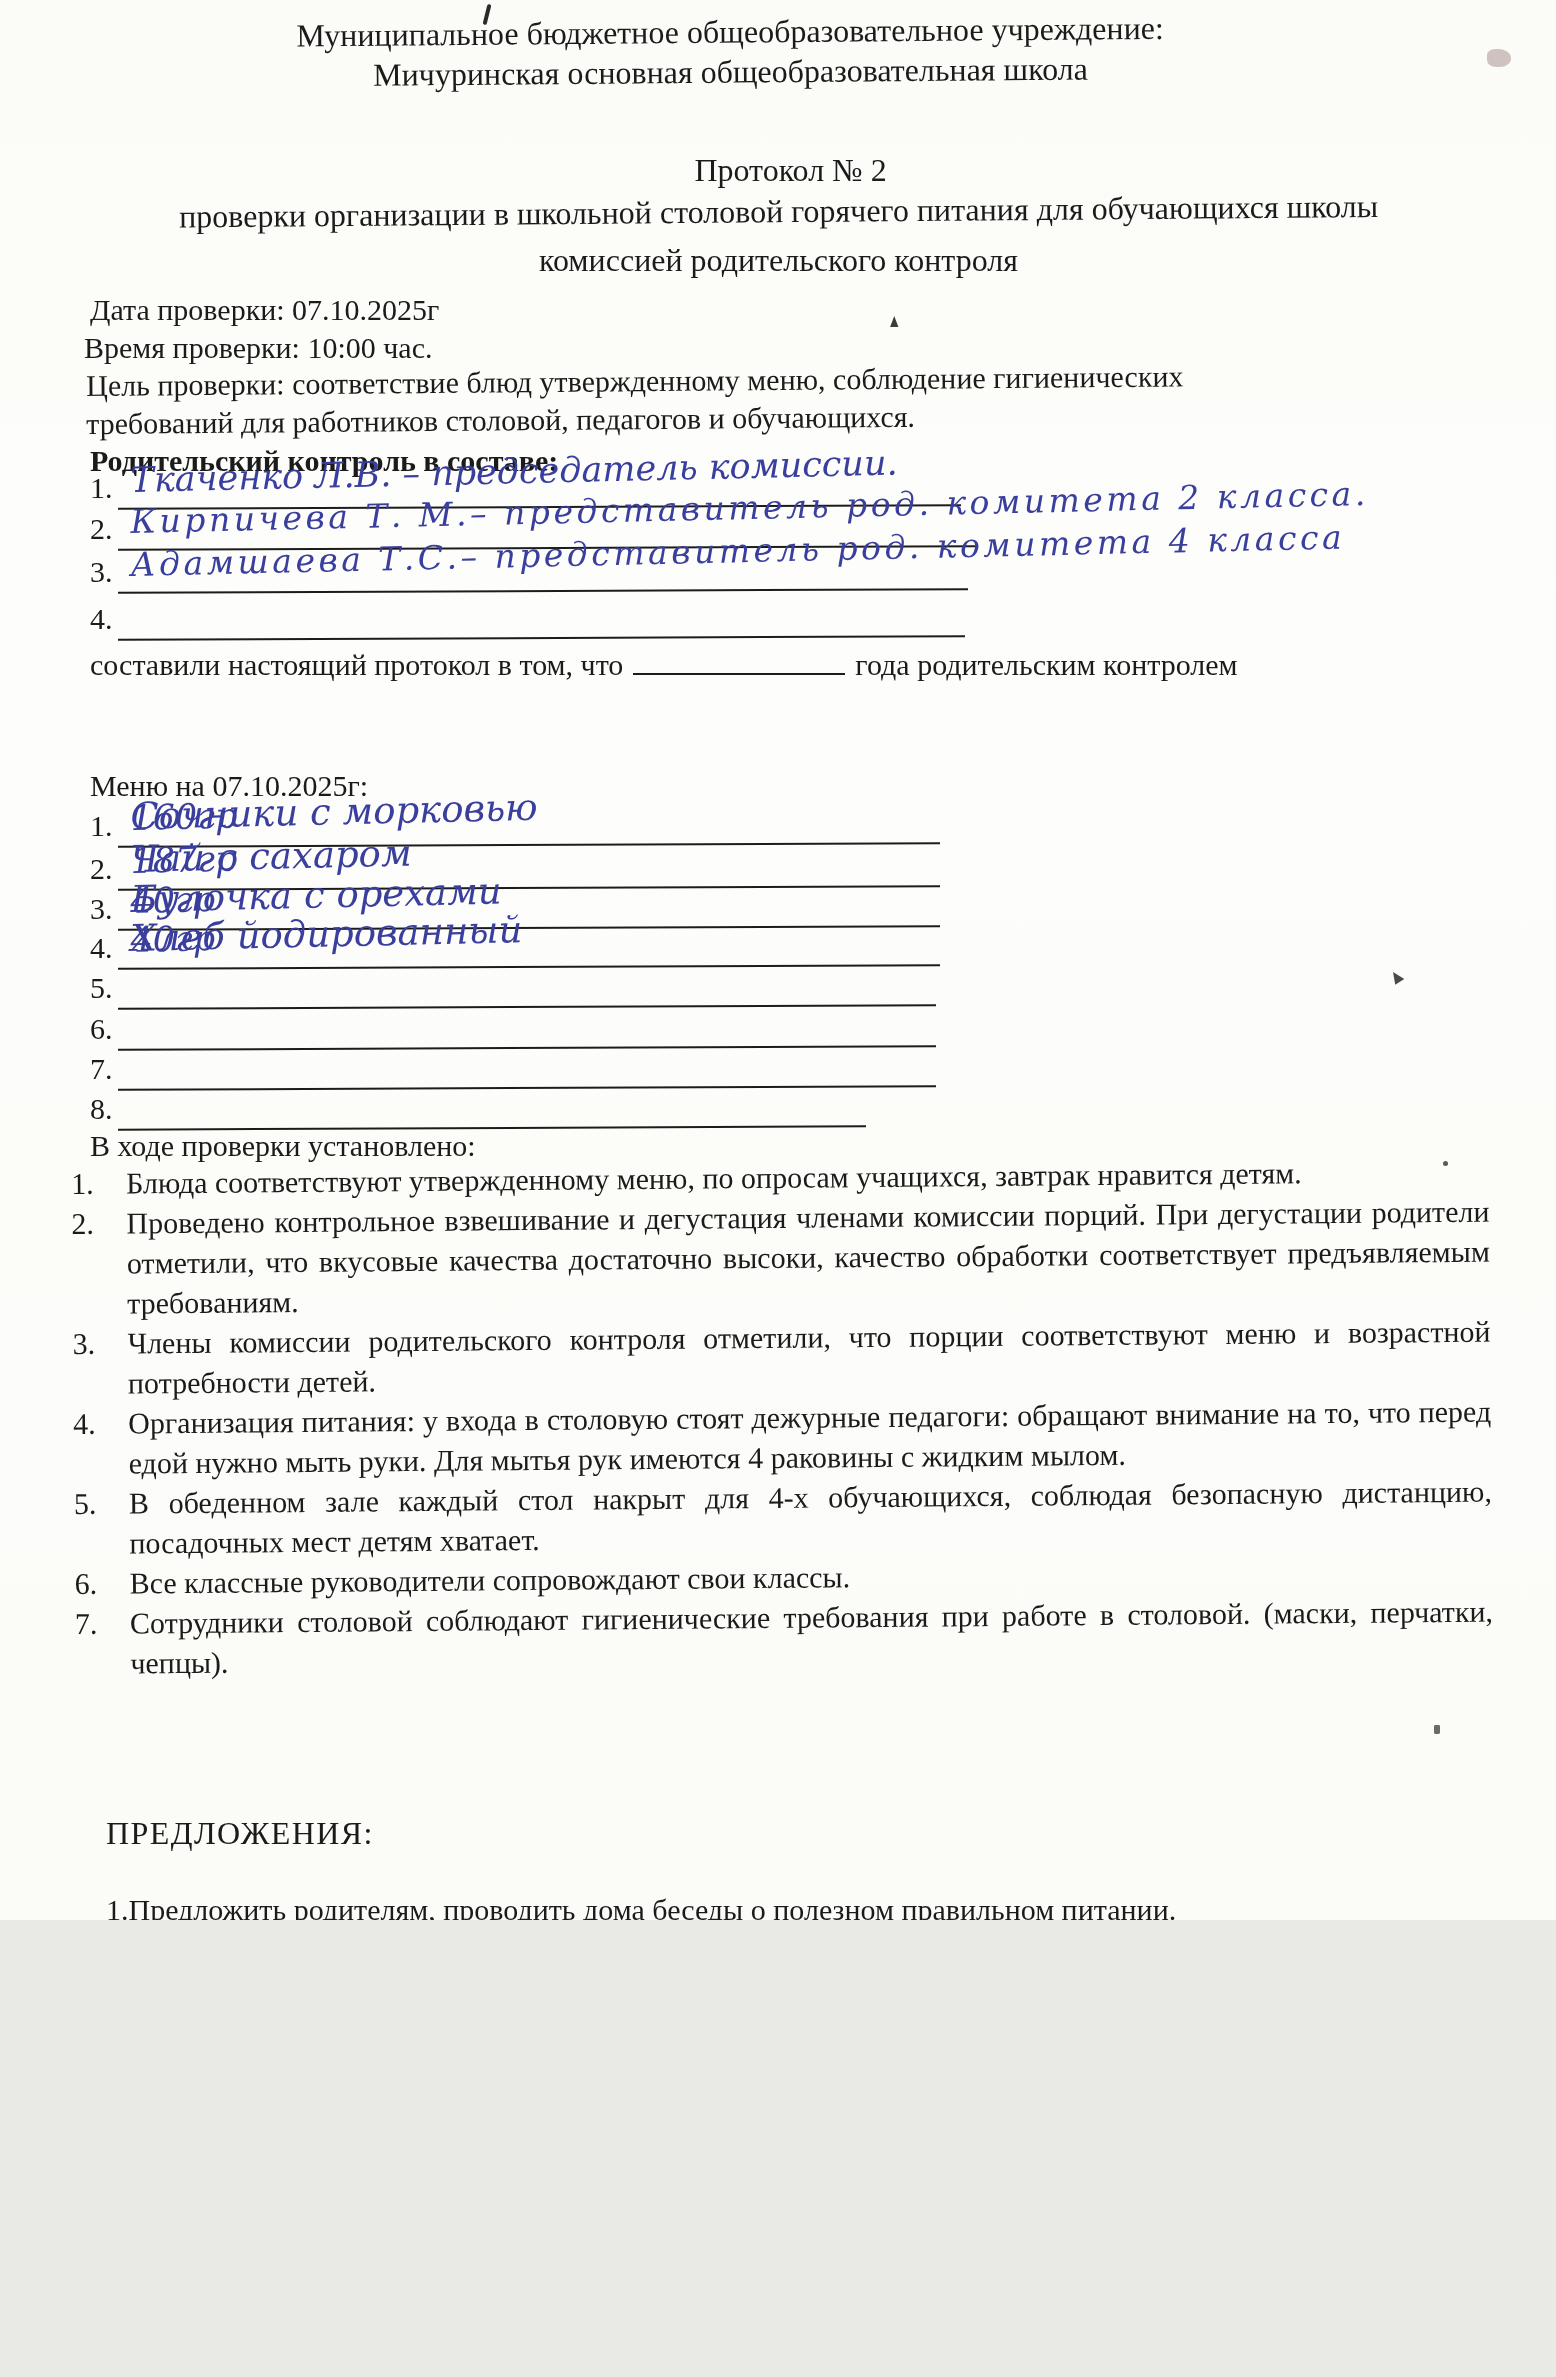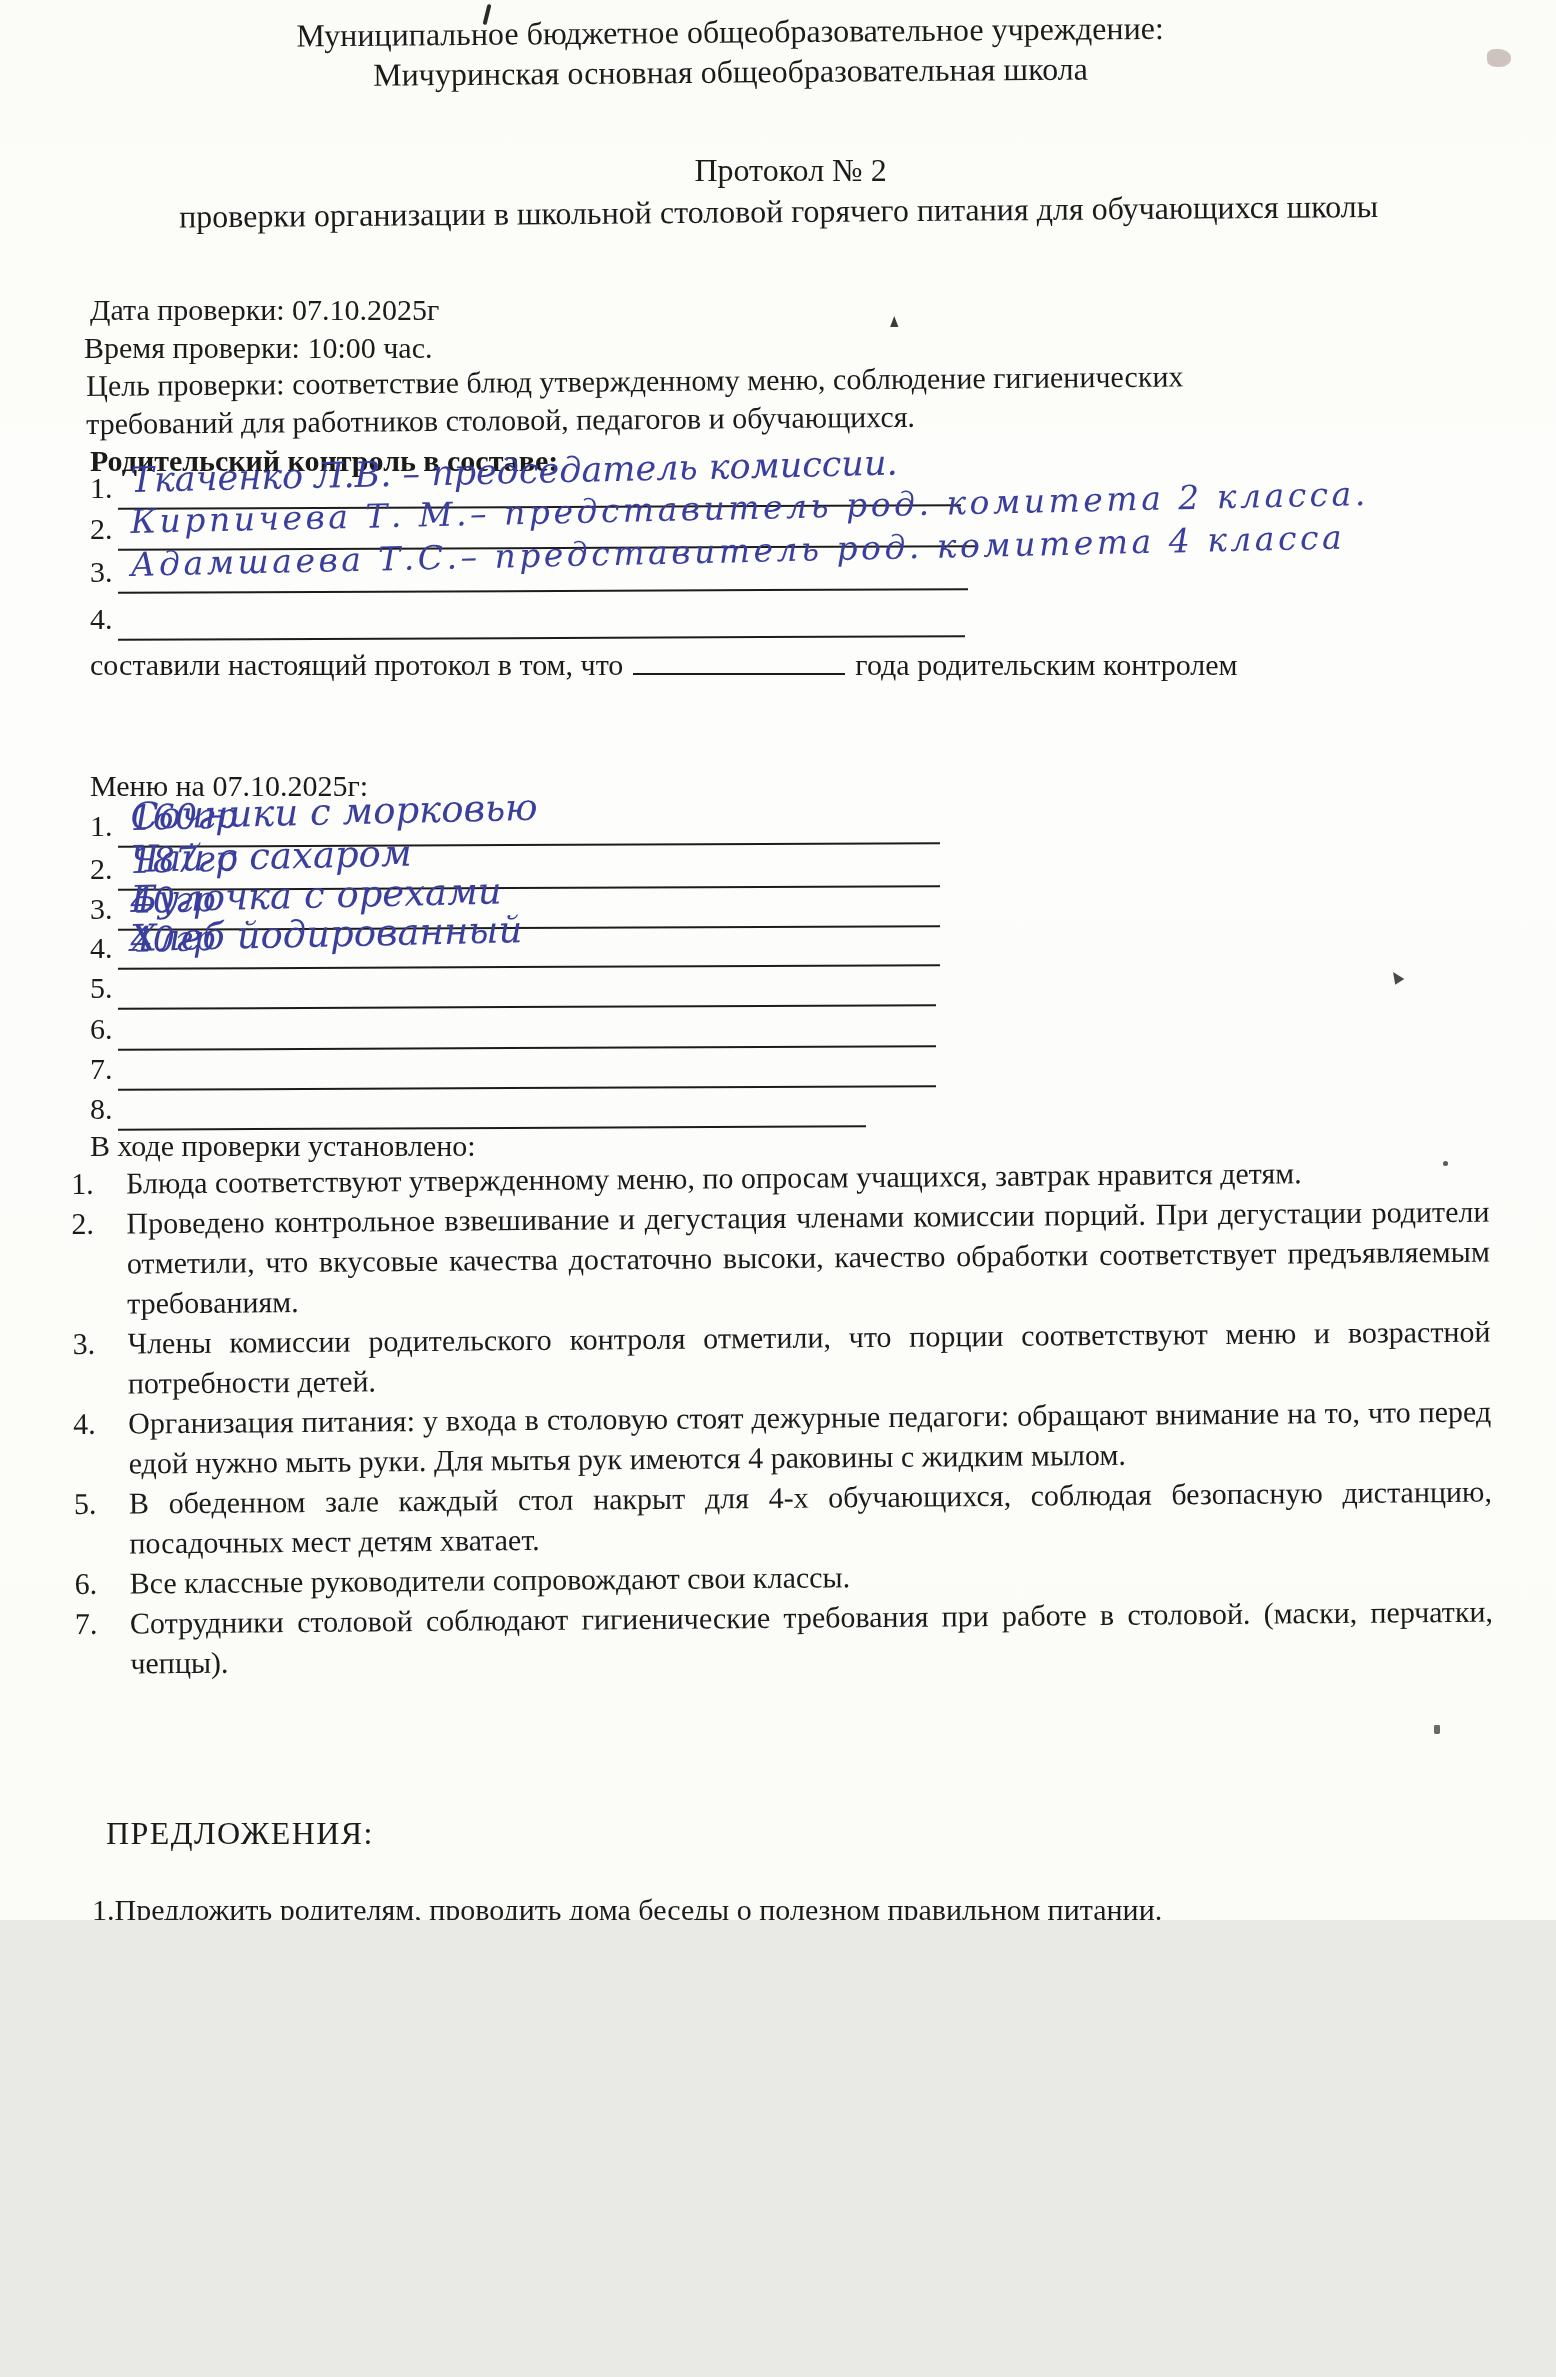--- a/index.html
+++ b/index.html
@@ -44,20 +44,21 @@
 
 <div class="page">
 
   <div class="abs center printed big tilt" style="top:18.3px; left:0; width:1460px;">
     <div>Муниципальное бюджетное общеобразовательное учреждение:</div>
     <div>Мичуринская основная общеобразовательная школа</div>
   </div>
 
   <div class="abs center printed big" style="top:150px; left:12px; width:1557px;">Протокол № 2</div>
   <div class="abs center printed big tilt" style="top:198px; left:0; width:1557px;">проверки организации в школьной столовой горячего питания для обучающихся школы</div>
+  <div class="abs center printed big" style="top:240px; left:0; width:1557px;">комиссией родительского контроля</div>
 
   <div class="abs printed" style="top:291px; left:90px;">Дата проверки: 07.10.2025г</div>
   <div class="abs printed" style="top:329px; left:84px;">Время проверки: 10:00 час.</div>
   <div class="abs printed tilt" style="top:367px; left:86px;">Цель проверки: соответствие блюд утвержденному меню, соблюдение гигиенических</div>
   <div class="abs printed tilt" style="top:405px; left:86px;">требований для работников столовой, педагогов и обучающихся.</div>
 
   <div class="abs printed bold" style="top:442px; left:90px;">Родительский контроль в составе:</div>
 
   <div class="row" style="top:459px; left:90px; width:1411px;">
     <span class="pnum">1.</span>
@@ -154,21 +155,21 @@
       <span>6.</span>
       <span class="ftext">Все классные руководители сопровождают свои классы.</span>
     </div>
     <div class="finding">
       <span>7.</span>
       <span class="ftext">Сотрудники столовой соблюдают гигиенические требования при работе в столовой. (маски, перчатки, чепцы).</span>
     </div>
   </div>
 
   <div class="abs printed big" style="top:1813px; left:106px; letter-spacing:1.4px;">ПРЕДЛОЖЕНИЯ:</div>
-  <div class="abs printed" style="top:1891px; left:92px;">1.Предложить родителям, проводить дома беседы о полезном  правильном питании.</div>
+  <div class="abs printed" style="top:1891px; left:106px;">1.Предложить родителям, проводить дома беседы о полезном  правильном питании.</div>
 
 
   <div class="sigrow" style="top:2037px; left:99px; width:1058px;">
     <span class="pnum">1.</span>
     <span class="sigrule" style="left:41px; width:670px;"></span>
     <span class="hw">Ткаченко Л.В</span>
     <svg class="flourish" width="141" height="78" viewBox="0 0 200 110">
       <path d="M20 90 C35 20, 70 2, 72 30 C74 55, 45 80, 90 55 C130 32, 105 95, 150 50 C165 35, 160 80, 185 70" stroke="#3a3f9e" stroke-width="6" fill="none" stroke-linecap="round"></path>
     </svg>
   </div>

